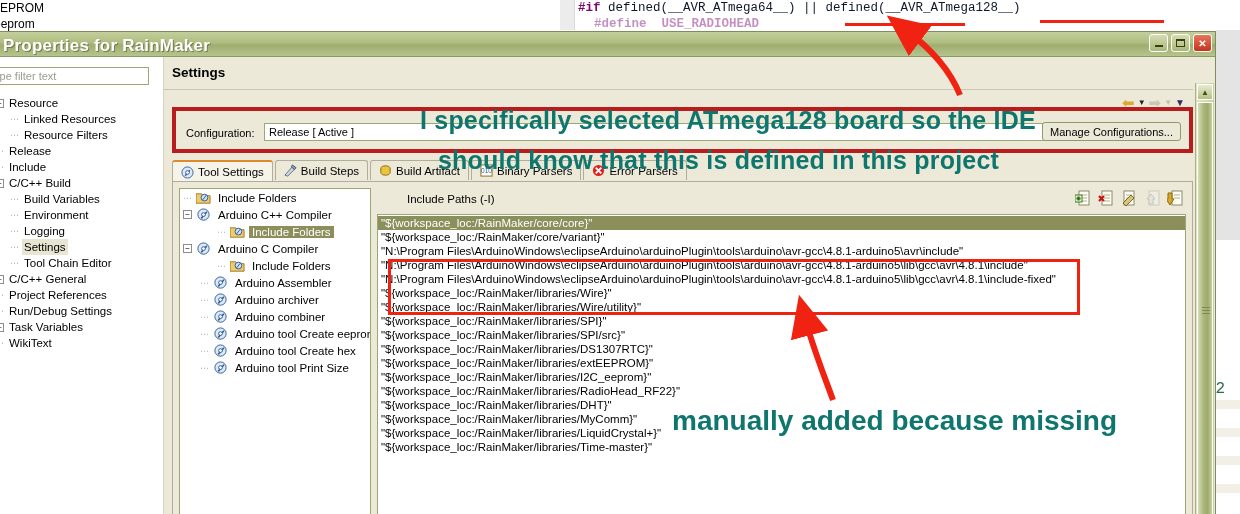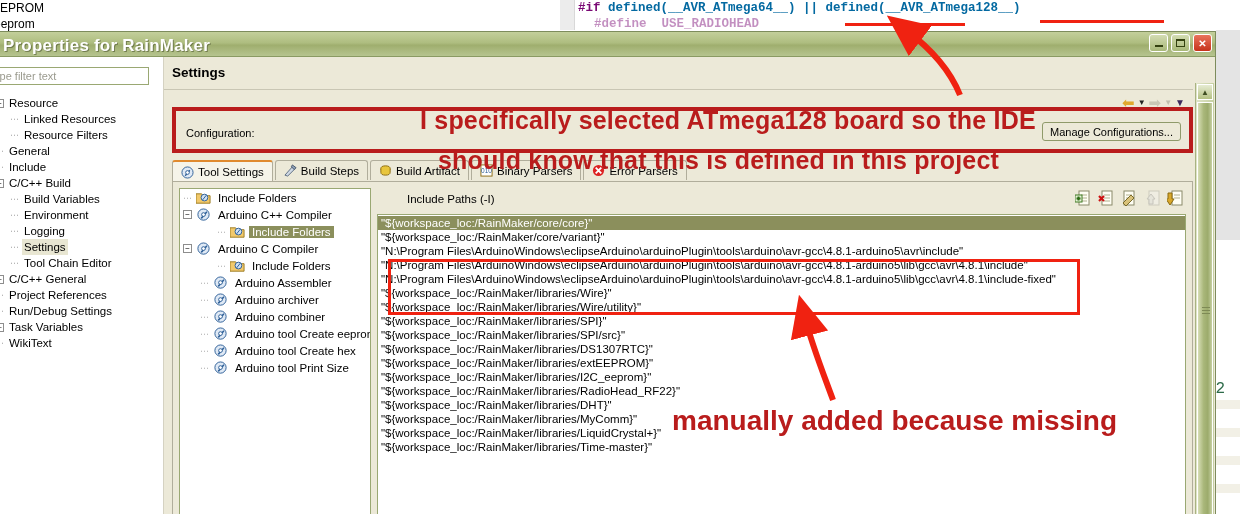--- a/index.html
+++ b/index.html
@@ -18,21 +18,21 @@
   #code-strip{
     position:absolute;left:560px;top:0;width:680px;height:30px;
     background:#ffffff;overflow:hidden;
     font-family:"Liberation Mono", monospace;font-size:12.5px;
   }
   #code-strip .gutter{position:absolute;left:0;top:0;width:14px;height:30px;background:#ececec;border-right:1px solid #d8d8d8;}
   .code-line{position:absolute;left:18px;white-space:pre;}
   .code-line.l1{top:1px;}
   .code-line.l2{top:17px;opacity:.45;margin-left:16px;}
   .tok-pre{color:#7a0874;font-weight:bold;}
-  .tok-id{color:#0369a1;font-weight:bold;}
+  .tok-id{color:#0f172a;}
 
   
   .bg-right-panel{position:absolute;left:1216px;top:30px;width:24px;height:210px;background:#e4e4e4;}
   .bg-right-white{position:absolute;left:1216px;top:240px;width:24px;height:100px;background:#ffffff;}
   .bg-num22{position:absolute;left:1206px;top:380px;font-family:"Liberation Mono",monospace;font-size:16px;color:#2d6b49;}
   .bg-stripe{position:absolute;left:1216px;width:24px;height:9px;background:#f2f0e6;}
 
   
   #dialog{
     position:absolute;left:-8px;top:31px;width:1224px;height:492px;
@@ -183,21 +183,21 @@
   }
   #vs-thumb{
     position:absolute;left:1px;top:19px;width:16px;bottom:2px;
     background:linear-gradient(to right,#d7deb6,#a9b77a 40%,#9cab6c 70%,#c6d0a2);
     border:1px solid #ffffff;box-sizing:border-box;
   }
   #vs-grip{position:absolute;left:4px;top:50%;margin-top:-4px;width:8px;height:8px;
     background:repeating-linear-gradient(to bottom,#7e8a55 0 1px,transparent 1px 3px);}
 
   
-  .anno{position:absolute;color:#b91c1c;font-weight:bold;pointer-events:none;}
+  .anno{position:absolute;color:#0f766e;font-weight:bold;pointer-events:none;}
   #anno1{left:420px;top:100px;font-size:25px;line-height:40px;letter-spacing:.2px;}
   #anno2{left:672px;top:405px;font-size:28px;}
   .redbox{position:absolute;border:3px solid #f02211;pointer-events:none;}
   .redline{position:absolute;background:#f02211;pointer-events:none;}
   svg.anno-svg{position:absolute;left:0;top:0;width:1240px;height:514px;pointer-events:none;overflow:visible;}
 </style>
 </head>
 <body>
 
 <div id="bg-layer">
@@ -248,21 +248,21 @@
           <div class="tnode ind1">
             <span class="dots">⋯</span>
             <span class="lbl">Linked Resources</span>
           </div>
           <div class="tnode ind1">
             <span class="dots">⋯</span>
             <span class="lbl">Resource Filters</span>
           </div>
           <div class="tnode ind0">
             <span class="dots">⋯</span>
-            <span class="lbl">General</span>
+            <span class="lbl">Release</span>
           </div>
           <div class="tnode ind0">
             <span class="dots">⋯</span>
             <span class="lbl">Include</span>
           </div>
           <div class="tnode ind0">
             <span class="expander">−</span>
             <span class="lbl">C/C++ Build</span>
           </div>
           <div class="tnode ind1">
@@ -315,20 +315,21 @@
       <div class="nav-arrows">
         <span class="arrow-ico arrow-back">⬅</span>
         <span class="caret">▼</span>
         <span class="arrow-ico arrow-fwd">➡</span>
         <span class="caret dim">▼</span>
         <span class="caret big">▼</span>
       </div>
 
       <div id="config-box">
         <div id="config-label">Configuration:</div>
+        <div id="config-select">Release [ Active ]</div>
         <div id="config-caret">▼</div>
         <div id="manage-btn">Manage Configurations...</div>
       </div>
 
       <div id="tabs">
           <div class="tab active">
             <span class="tabico"><svg viewBox="0 0 14 14">
                 <circle cx="7" cy="7" r="6" fill="#dfe9f5" stroke="#2b5d96"></circle>
                 <path d="M4 10 L9 4 L10 5 L5 11 Z" fill="#2b5d96"></path>
                 <circle cx="7" cy="7" r="2" fill="#fff" stroke="#2b5d96"></circle>

